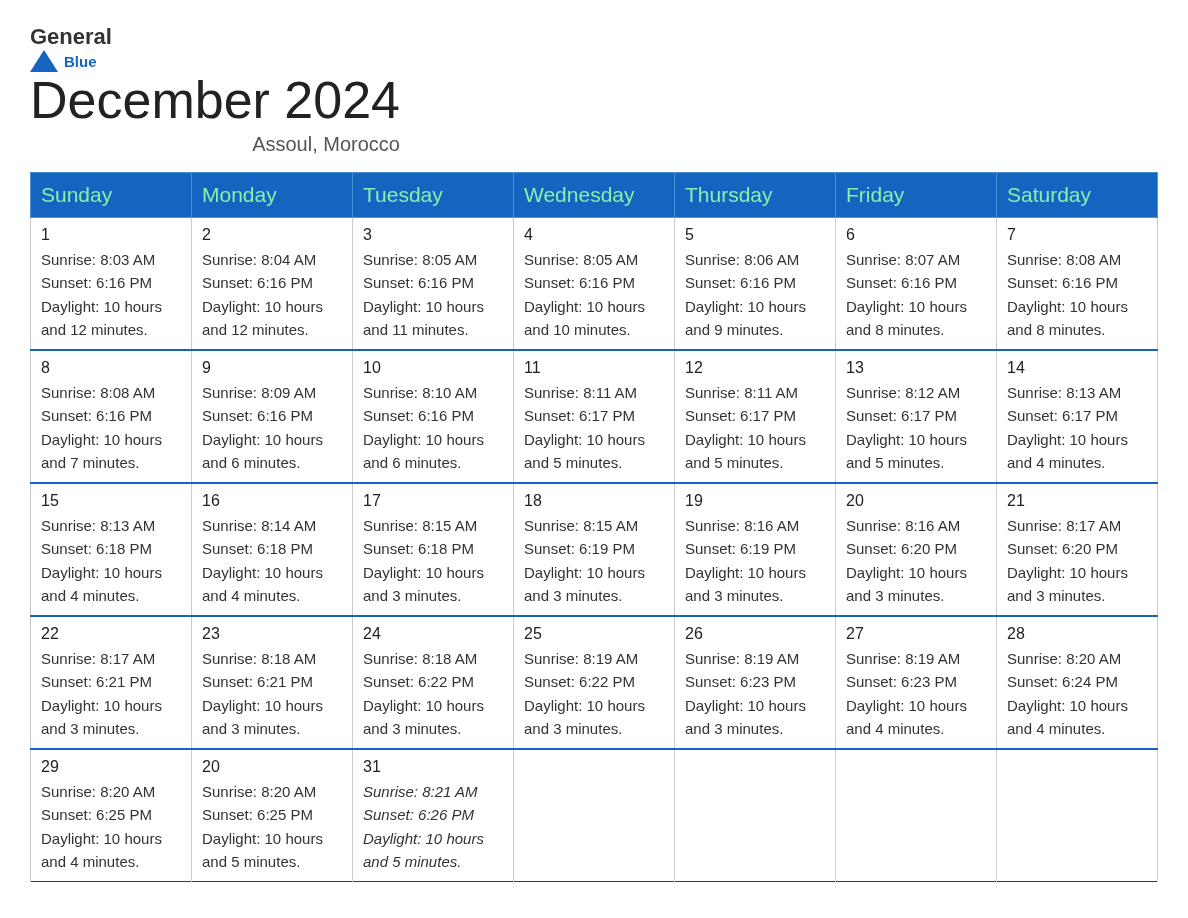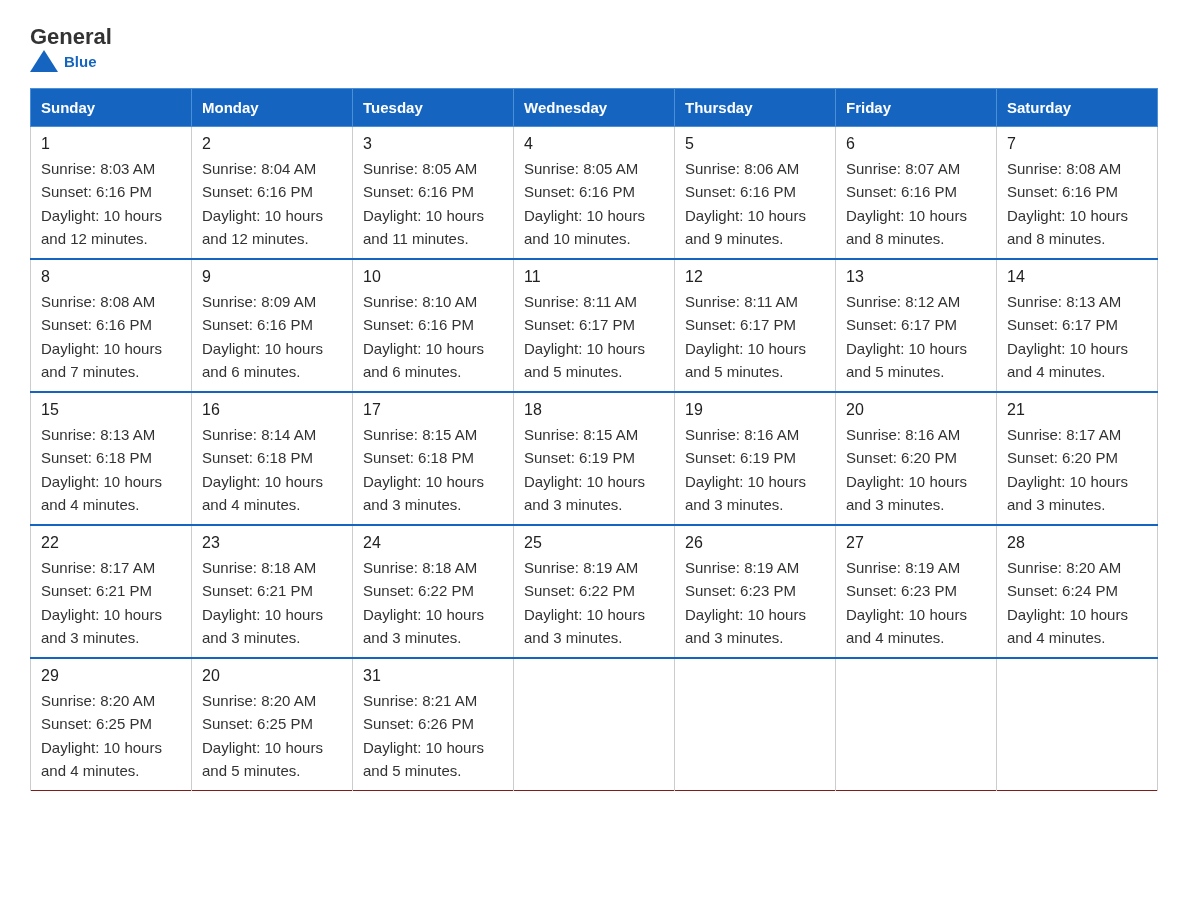--- a/index.html
+++ b/index.html
@@ -53,23 +53,23 @@
     }
     table {
       width: 100%;
       border-collapse: collapse;
       table-layout: fixed;
     }
     thead tr {
       background-color: #1565c0;
     }
     thead th {
-      color: #ffffff;
-      font-size: 15px;
-      font-weight: 700;
+      color: #86efac;
+      font-size: 21px;
+      font-weight: 400;
       padding: 10px 10px;
       text-align: left;
       border: 1px solid #4a90d9;
     }
     tbody tr {
       border-bottom: 2px solid #1565c0;
     }
     tbody td {
       vertical-align: top;
       padding: 8px 10px;
@@ -108,20 +108,24 @@
     <span class="logo-blue">
       <span style="display:inline-flex;align-items:center;margin-right:4px;">
         <svg width="28" height="22" viewBox="0 0 28 22">
           <polygon points="0,22 14,0 14,22" fill="#1565c0"></polygon>
           <polygon points="14,0 28,22 14,22" fill="#1565c0"></polygon>
         </svg>
       </span>
       <span>Blue</span>
     </span>
   </div>
+  <div class="title-area">
+    <div class="calendar-title">December 2024</div>
+    <div class="calendar-subtitle">Assoul, Morocco</div>
+  </div>
 </div>
 
 <table>
   <thead>
     <tr>
     <th>Sunday</th>
         <th>Monday</th>
         <th>Tuesday</th>
         <th>Wednesday</th>
         <th>Thursday</th>
@@ -344,21 +348,21 @@
         </td>
         <td>
           <span class="day-num">20</span>
           <div class="day-info" style="white-space: pre-line;">Sunrise: 8:20 AM
 Sunset: 6:25 PM
 Daylight: 10 hours
 and 5 minutes.</div>
         </td>
         <td>
           <span class="day-num">31</span>
-          <div class="day-info" style="white-space: pre-line;">Sunrise: 8:21 AM
+          <div class="day-info" style="white-space: pre-line; font-style: italic;">Sunrise: 8:21 AM
 Sunset: 6:26 PM
 Daylight: 10 hours
 and 5 minutes.</div>
         </td>
         <td class="empty-cell"></td>
         <td class="empty-cell"></td>
         <td class="empty-cell"></td>
         <td class="empty-cell"></td>
       </tr>
     </tbody>

